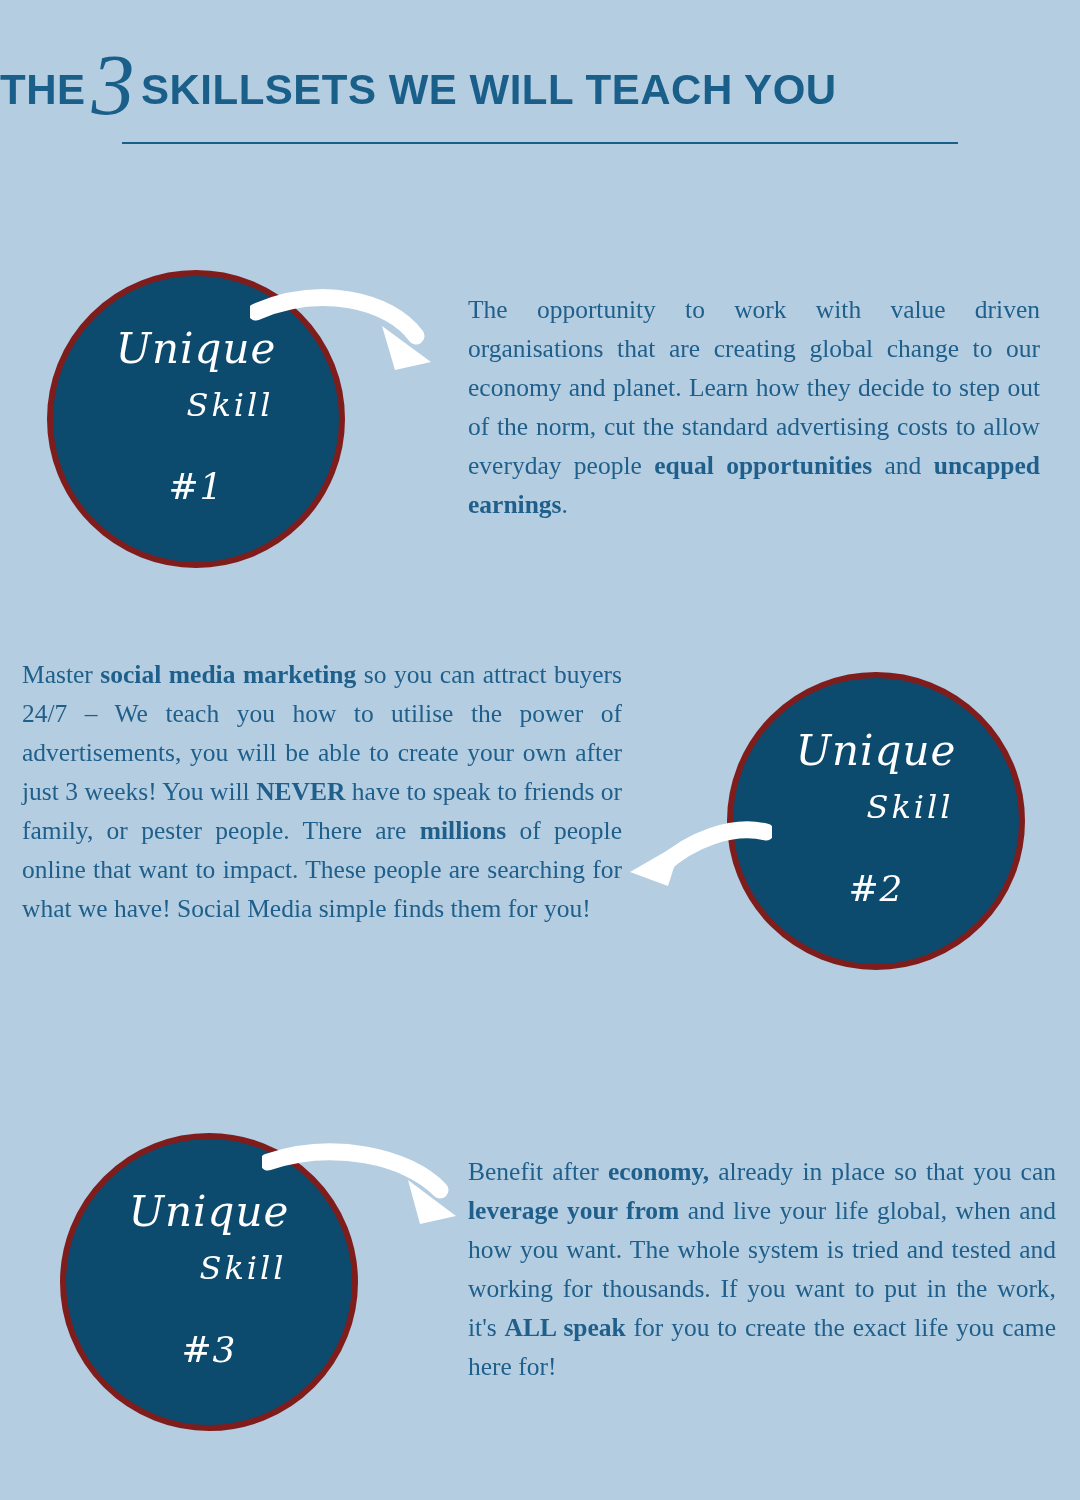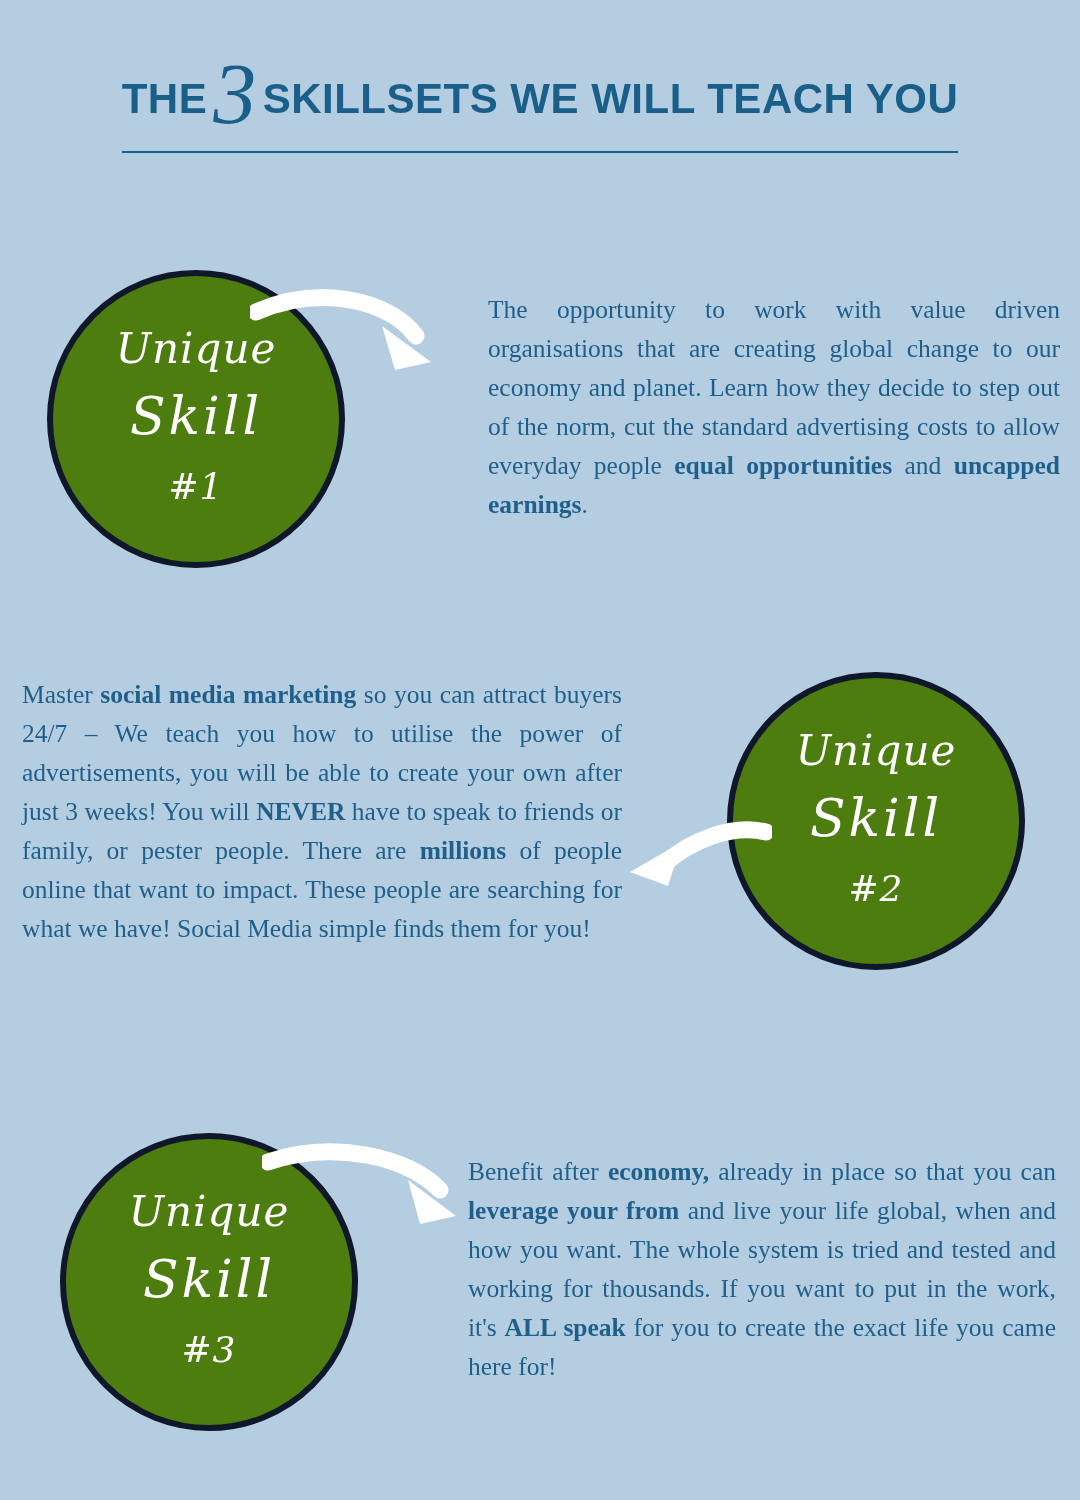--- a/index.html
+++ b/index.html
@@ -12,24 +12,24 @@
     background: #b4cde0;
     font-family: "Liberation Serif", serif;
     color: #1f5f8b;
     position: relative;
     overflow: hidden;
   }
 
   
   .header {
     position: absolute;
-    top: 60px;
+    top: 51px;
     left: 0;
     width: 1080px;
-    text-align: center;
+    text-align: left;
   }
   .header-line {
     font-family: "Liberation Sans", sans-serif;
     font-weight: bold;
     font-size: 42px;
     letter-spacing: 0.5px;
     color: #1a5f8a;
     display: inline-block;
     white-space: nowrap;
     line-height: 1;
@@ -49,39 +49,39 @@
     background: #1a5f8a;
     margin: 22px auto 0 auto;
   }
 
   
   .circle {
     position: absolute;
     width: 298px;
     height: 298px;
     border-radius: 50%;
-    background: #4d7c0f;
-    border: 6px solid #0f172a;
+    background: #0c4a6e;
+    border: 6px solid #7f1d1d;
     box-sizing: border-box;
     color: #ffffff;
     text-decoration: underline;
   }
   .circle .c-line1,
   .circle .c-line2,
   .circle .c-num {
     position: absolute;
     width: 100%;
     text-align: center;
     font-family: "DejaVu Serif", serif;
     font-style: italic;
     color: #ffffff;
     letter-spacing: 1px;
   }
   .circle .c-line1 { top: 48px; font-size: 42px; }
-  .circle .c-line2 { top: 110px; font-size: 52px; letter-spacing: 3px; }
+  .circle .c-line2 { top: 110px; font-size: 32px; letter-spacing: 3px; margin-left: 34px; }
   .circle .c-num   { top: 190px; font-size: 36px; }
 
   #circle-1 { top: 270px; left: 47px; }
   #circle-2 { top: 672px; left: 727px; }
   #circle-3 { top: 1133px; left: 60px; }
 
   
   .arrow {
     position: absolute;
     pointer-events: none;
@@ -92,22 +92,22 @@
     position: absolute;
     font-family: "Liberation Serif", serif;
     font-size: 25.5px;
     line-height: 39px;
     color: #1f5f8b;
     text-align: justify;
     text-justify: inter-word;
   }
   .para b { font-weight: bold; }
 
-  #para-1 { top: 290px; left: 488px; width: 572px; }
-  #para-2 { top: 655px; left: 22px; width: 600px; margin-top: 20px; }
+  #para-1 { top: 290px; left: 468px; width: 572px; }
+  #para-2 { top: 655px; left: 22px; width: 600px; }
   #para-3 { top: 1152px; left: 468px; width: 588px; }
 </style>
 </head>
 <body>
 
 <div class="header">
   <div class="header-line">
     <span>THE</span><span class="big-num">3</span><span>SKILLSETS WE WILL TEACH YOU</span>
   </div>
   <div class="header-rule"></div>

